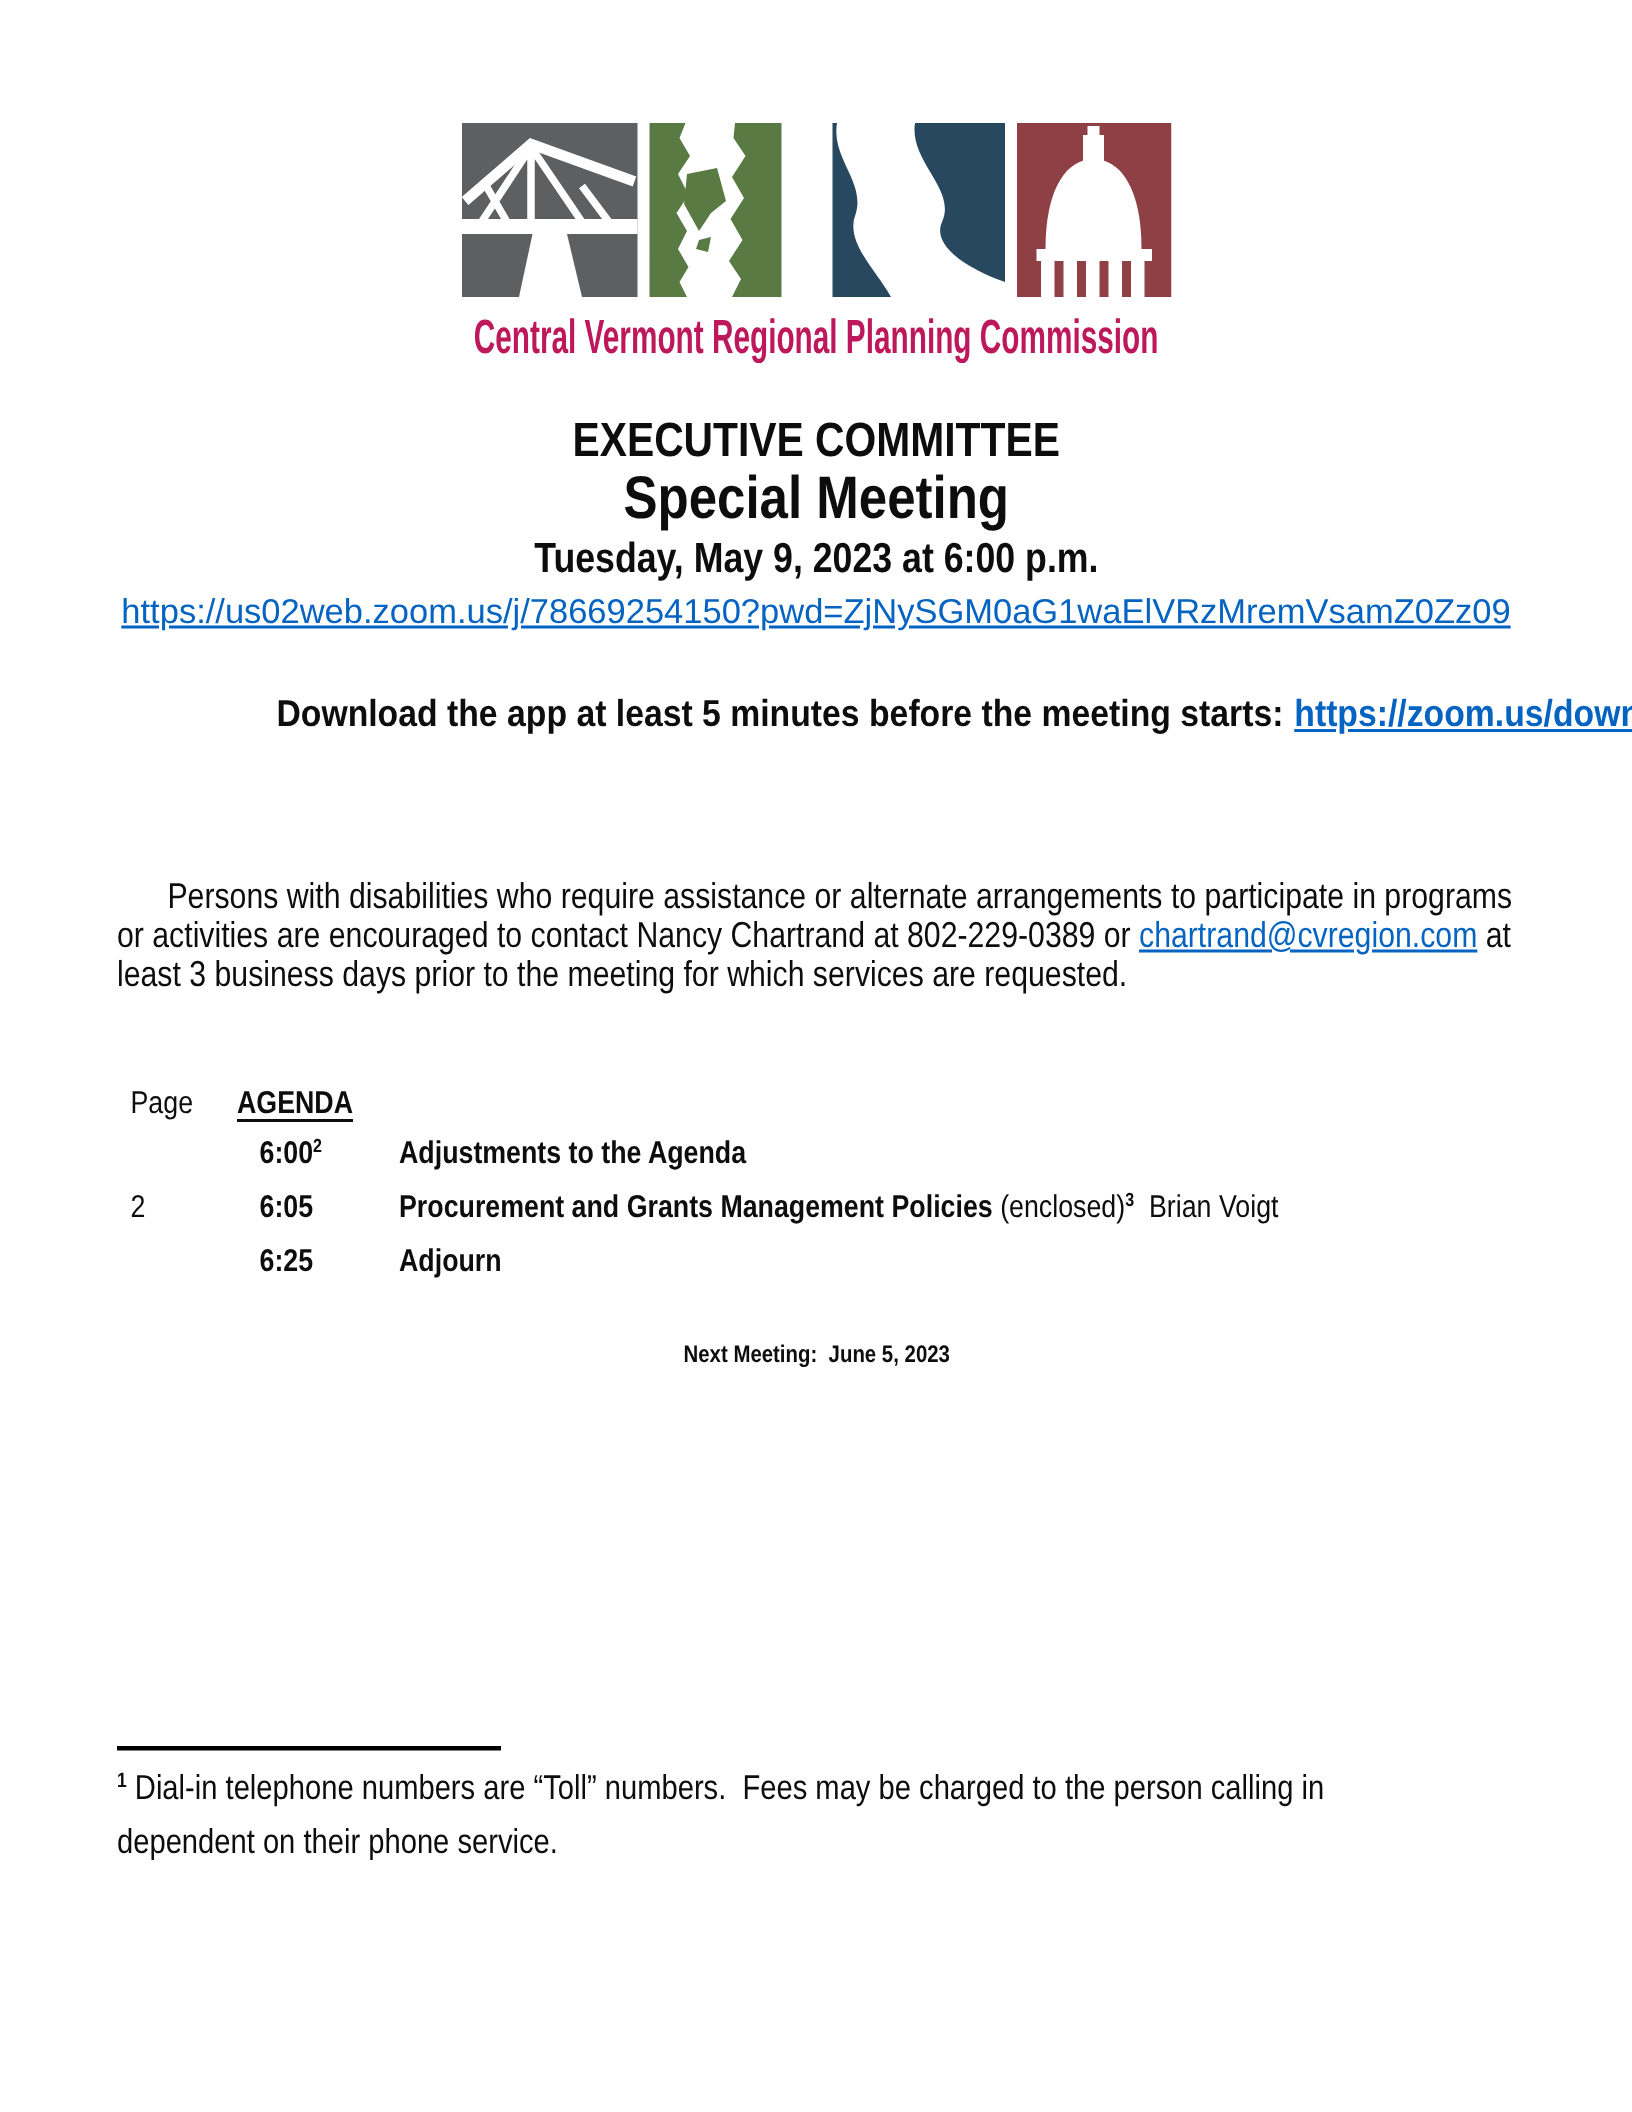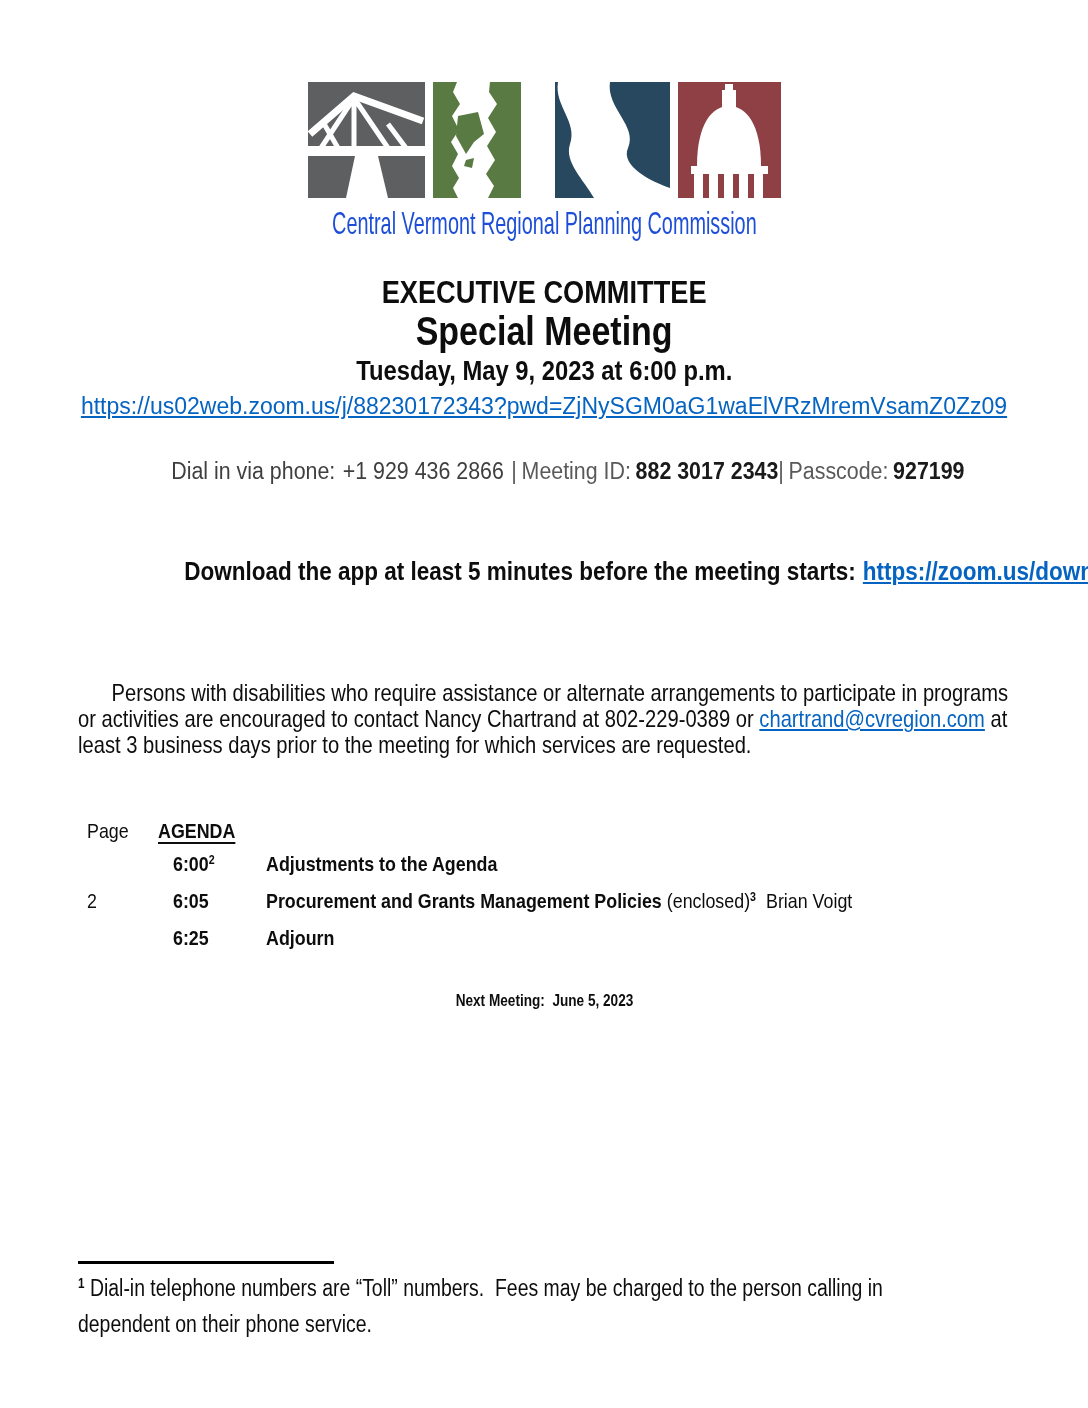--- a/index.html
+++ b/index.html
@@ -19,21 +19,21 @@
   .cxl { display:inline-block; white-space:pre; transform:scaleX(.85); transform-origin:left center; }
   .cblock { width:1115px; transform:scaleX(.84); transform-origin:left top; white-space:pre-wrap; }
   .fnblock { width:1040px; transform:scaleX(.845); transform-origin:left top; white-space:pre-wrap; }
 
   .b { font-weight:700; }
   .u { text-decoration:underline; text-decoration-thickness:2px; text-underline-offset:4px; }
   sup { font-size:60%; vertical-align:baseline; position:relative; top:-0.55em; }
   a.link { color:#0563C1; text-decoration:underline; cursor:pointer; }
 
   .logo-block { padding-top:82px; text-align:center; }
-  .logo-name { font-size:32px; font-weight:400; color:#1d4ed8; line-height:38px; margin-top:2px; }
+  .logo-name { font-size:32px; font-weight:700; color:#be185d; line-height:38px; margin-top:2px; }
 
   .title-block { margin-top:32px; }
   .l-title { font-size:32px; line-height:36px; font-weight:700;text-decoration:underline; }
   .l-sub   { font-size:40px; line-height:42px; font-weight:700; }
   .l-date  { font-size:28px; line-height:38px; font-weight:700; }
   .l-mode  { font-size:28px; line-height:38px; font-weight:700; font-style:italic; }
   .l-url   { font-size:23px; line-height:33px; }
   .l-dial  { font-size:23px; line-height:32px; color:#3f3f3f; }
   .l-dl    { font-size:25px; line-height:35px; font-weight:700; }
 
@@ -100,26 +100,21 @@
     <div class="logo-name">
       <span class="cx62">Central Vermont Regional Planning Commission</span>
     </div>
   </header>
 
   <section class="title-block center content">
     <div class="l-title"><span class="cx">EXECUTIVE COMMITTEE</span></div>
     <div class="l-sub"><span class="cx">Special Meeting</span></div>
     <div class="l-date"><span class="cx">Tuesday, May 9, 2023 at 6:00 p.m.</span></div>
     <div class="l-url">
-      <a class="link" href="#">https://us02web.zoom.us/j/88230172343?pwd=ZjNySGM0aG1waElVRzMremVsamZ0Zz09</a>
-    </div>
-    <div class="l-dial">
-      <span class="cx93">
-        <span class="mr8">Dial in via phone:</span><span class="mr8">+1 929 436 2866</span><span class="glabel mr5">|</span><span class="glabel mr5">Meeting ID:</span><span class="gnum">882 3017 2343</span><span class="glabel mr5">|</span><span class="glabel mr5">Passcode:</span><span class="gnum">927199</span>
-      </span>
+      <a class="link" href="#">https://us02web.zoom.us/j/78669254150?pwd=ZjNySGM0aG1waElVRzMremVsamZ0Zz09</a>
     </div>
     <div class="l-dl">
       <span class="cx90">
         <span class="mr8">Download the app at least 5 minutes before the meeting starts:</span><a class="link b" href="#">https://zoom.us/download.</a>
       </span>
     </div>
   </section>
 
   <section class="para content">
     <div class="cblock">

